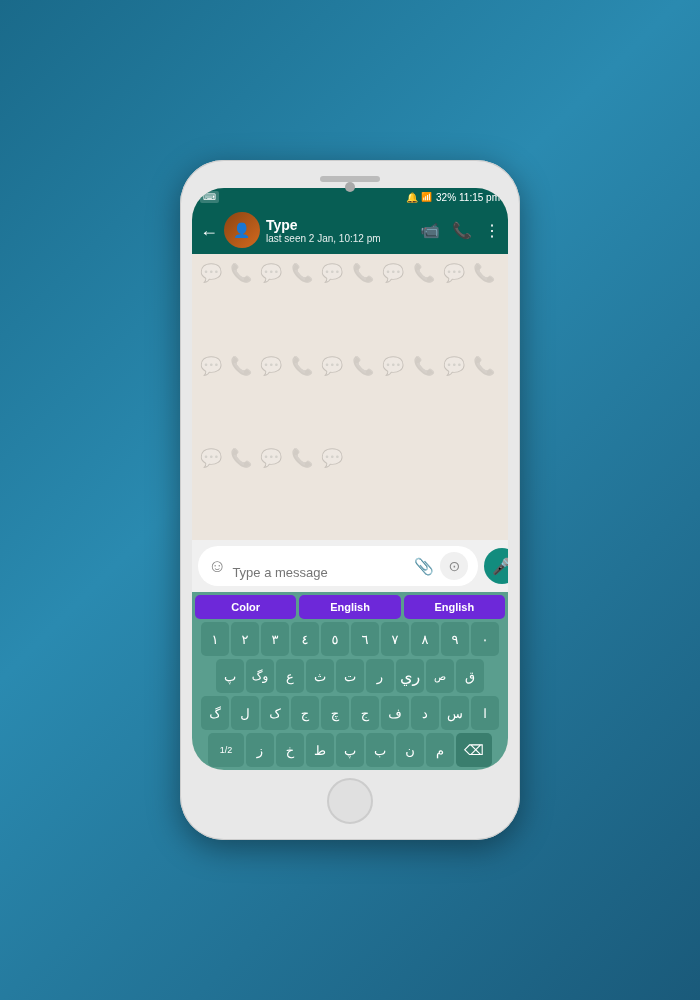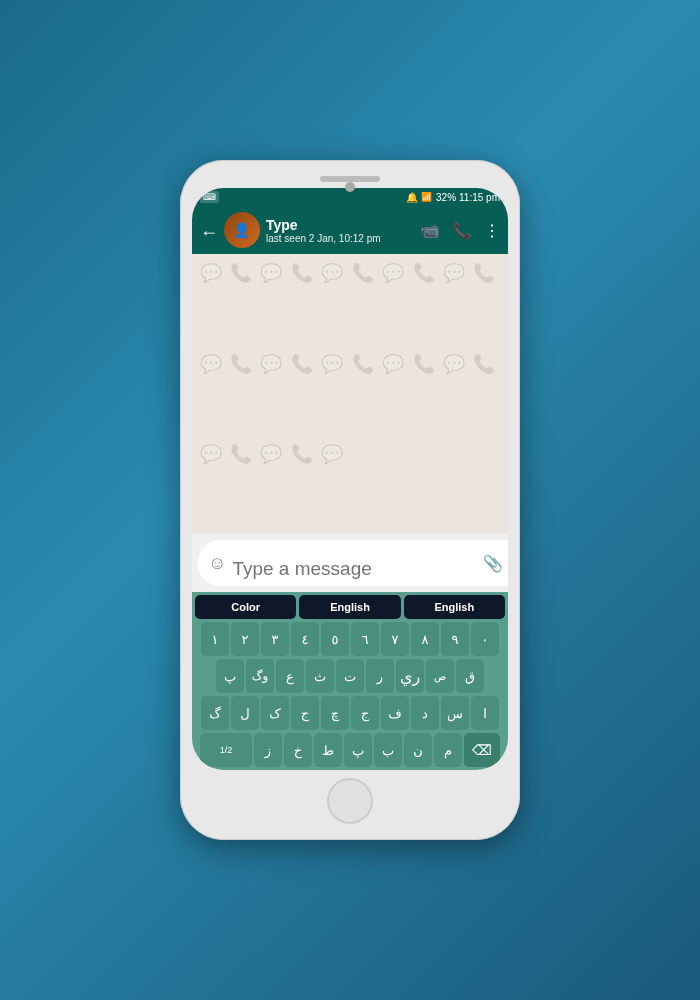--- a/index.html
+++ b/index.html
@@ -159,21 +159,21 @@
     }
     .emoji-btn {
       font-size: 18px;
       cursor: pointer;
       color: #888;
     }
     .message-input {
       flex: 1;
       border: none;
       outline: none;
-      font-size: 19px;
+      font-size: 13px;
       color: #0f766e;
       background: transparent;
       margin-top: 12px;
     }
     .attach-icon {
       font-size: 16px;
       color: #888;
       cursor: pointer;
     }
     .camera-icon {
@@ -205,21 +205,21 @@
       background: #5a9e8e;
       padding: 3px 3px 3px 3px;
     }
     .keyboard-toolbar {
       display: flex;
       gap: 3px;
       margin-bottom: 3px;
     }
     .toolbar-btn {
       flex: 1;
-      background: #0f172a;
+      background: #6d28d9;
       color: white;
       border: none;
       border-radius: 5px;
       padding: 6px 4px;
       font-size: 11px;
       font-weight: bold;
       cursor: pointer;
       text-align: center;
     }
     .kb-rows {
@@ -403,21 +403,21 @@
           <button class="kb-key">ج</button>
           <button class="kb-key">چ</button>
           <button class="kb-key">ج</button>
           <button class="kb-key">ف</button>
           <button class="kb-key">د</button>
           <button class="kb-key">س</button>
           <button class="kb-key">ا</button>
         </div>
 
         <div class="kb-row">
-          <button class="kb-key half" style="width:52px;font-size:9px">1/2</button>
+          <button class="kb-key half" style="width:36px;font-size:9px">1/2</button>
           <button class="kb-key">ز</button>
           <button class="kb-key">خ</button>
           <button class="kb-key">ط</button>
           <button class="kb-key">پ</button>
           <button class="kb-key">ب</button>
           <button class="kb-key">ن</button>
           <button class="kb-key">م</button>
           <button class="kb-key delete" style="font-size:14px">⌫</button>
         </div>
 

